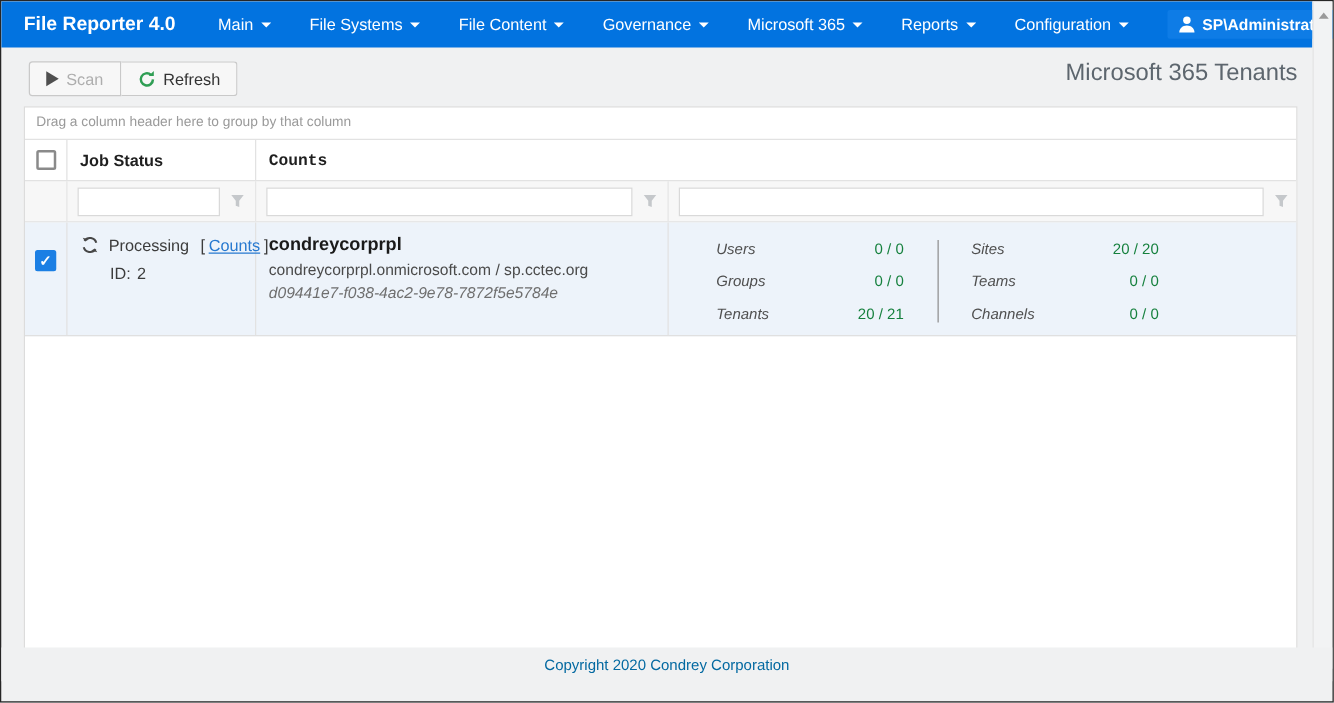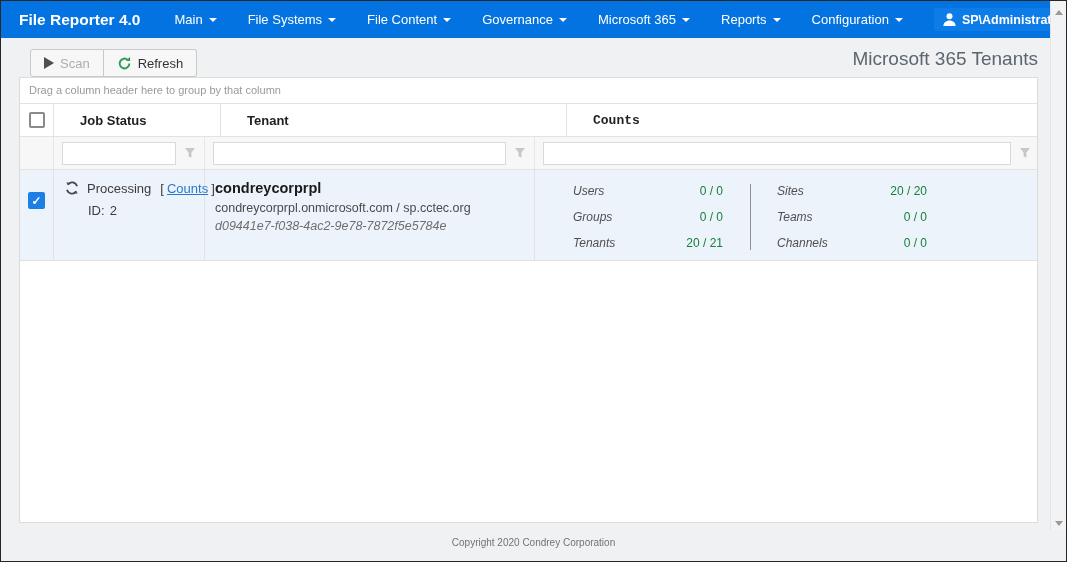--- a/index.html
+++ b/index.html
@@ -24,39 +24,39 @@
   .scrollbar {
     position:absolute; right:0; top:0; width:16px; height:534px;
     background:#f2f3f4; border-left:1px solid #e4e4e4;
   }
   .sb-arrow-up, .sb-arrow-down { position:absolute; left:4px; width:0; height:0; border-left:4px solid transparent; border-right:4px solid transparent; }
   .sb-arrow-up { top:9px; border-bottom:5px solid #9a9a9a; }
   .sb-arrow-down { bottom:9px; border-top:5px solid #9a9a9a; }
 
   
   .toolbar { position:absolute; left:18px; top:37px; width:1019px; height:51px; }
-  .btn-group { position:absolute; left:11px; top:11px; display:flex; }
+  .btn-group { position:absolute; left:4px; top:11px; display:flex; }
   .btn {
     height:28px; display:flex; align-items:center; gap:6px; padding:0 13px;
     background:#f7f7f7; border:1px solid #c9c9c9; font-size:13px; color:#333; cursor:pointer;
   }
   .btn-scan { border-radius:3px 0 0 3px; color:#aeaeae; }
   .btn-refresh { border-radius:0 3px 3px 0; border-left:none; }
   .play-icon { width:0; height:0; border-top:6px solid transparent; border-bottom:6px solid transparent; border-left:10px solid #4f4f4f; }
   .page-title { position:absolute; right:0; top:10px; font-size:19px; color:#5d666e; }
 
   
   .panel {
-    position:absolute; left:18px; top:76px; width:1019px; height:446px;
+    position:absolute; left:18px; top:84px; width:1019px; height:446px;
     background:#fff; border:1px solid #dcdcdc;
   }
   .group-hint { height:26px; line-height:25px; padding-left:9px; font-size:11px; color:#9a9a9a; border-bottom:1px solid #e2e2e2; }
 
   .grid-header, .grid-filter, .grid-row { display:grid; grid-template-columns:34px 151px 330px 1fr; }
-  .grid-header { height:32px;gap:16px; }
+  .grid-header { height:32px; }
   .grid-header > div { display:flex; align-items:center; padding-left:10px; font-size:13px; font-weight:bold; color:#1f1f1f; border-right:1px solid #e2e2e2; }
   .grid-header > div:last-child { border-right:none;font-family:Liberation Mono, monospace; }
   .cell-check { justify-content:center !important; padding-left:0 !important; }
 
   .grid-filter { height:34px; background:#f7f7f7; border-top:1px solid #e2e2e2; border-bottom:1px solid #e2e2e2; }
   .grid-filter > div { display:flex; align-items:center; padding:0 8px; border-right:1px solid #e6e6e6; }
   .grid-filter > div:last-child { border-right:none; padding-right:6px; }
   .filter-input { flex:1; height:23px; border:1px solid #d9d9d9; background:#fff; outline:none; font-size:12px; padding:0 5px; min-width:0; }
   .funnel { margin-left:8px; flex:0 0 auto; }
 
@@ -90,22 +90,22 @@
   .counts-wrap { display:flex; padding-top:4px; }
   .counts-table { display:grid; grid-template-columns:92px 58px; row-gap:12px; font-size:12px; }
   .counts-table .c-label { font-style:italic; color:#4f4f4f; }
   .counts-table .c-value { text-align:right; color:#15803d; }
   .counts-left { margin-left:28px; }
   .counts-divider { width:0; border-left:1px solid #8f8f8f; margin-left:27px; }
   .counts-right { margin-left:26px; }
 
   
   .footer {
-    position:absolute; left:0; bottom:4px; width:100%; height:27px;
-    background:#f0f1f2; text-align:center; font-size:10px; color:#737373; padding-top:7px;
+    position:absolute; left:0; bottom:16px; width:100%; height:27px;
+    background:#f0f1f2; text-align:center; font-size:12px; color:#0369a1; padding-top:7px;
   }
   .footer span { cursor:pointer; }
 </style>
 </head>
 <body>
 
 <div class="window">
 
   <div class="navbar">
     <div class="brand">File Reporter 4.0</div>
@@ -170,21 +170,20 @@
 
   <div class="panel">
 
     <div class="group-hint">Drag a column header here to group by that column</div>
 
     <div class="grid-header">
       <div class="cell-check">
         <span class="checkbox"></span>
       </div>
       <div>Job Status</div>
-      <div>Tenant</div>
       <div>Counts</div>
     </div>
 
     <div class="grid-filter">
       <div class="cell-check"></div>
       <div>
         <input class="filter-input" type="text" style="">
         <svg class="funnel" width="12" height="12" viewBox="0 0 12 12">
           <path d="M1 1h10L7.4 5.6v4.9l-2.8-1V5.6z" fill="#c5c8cb"></path>
         </svg>

